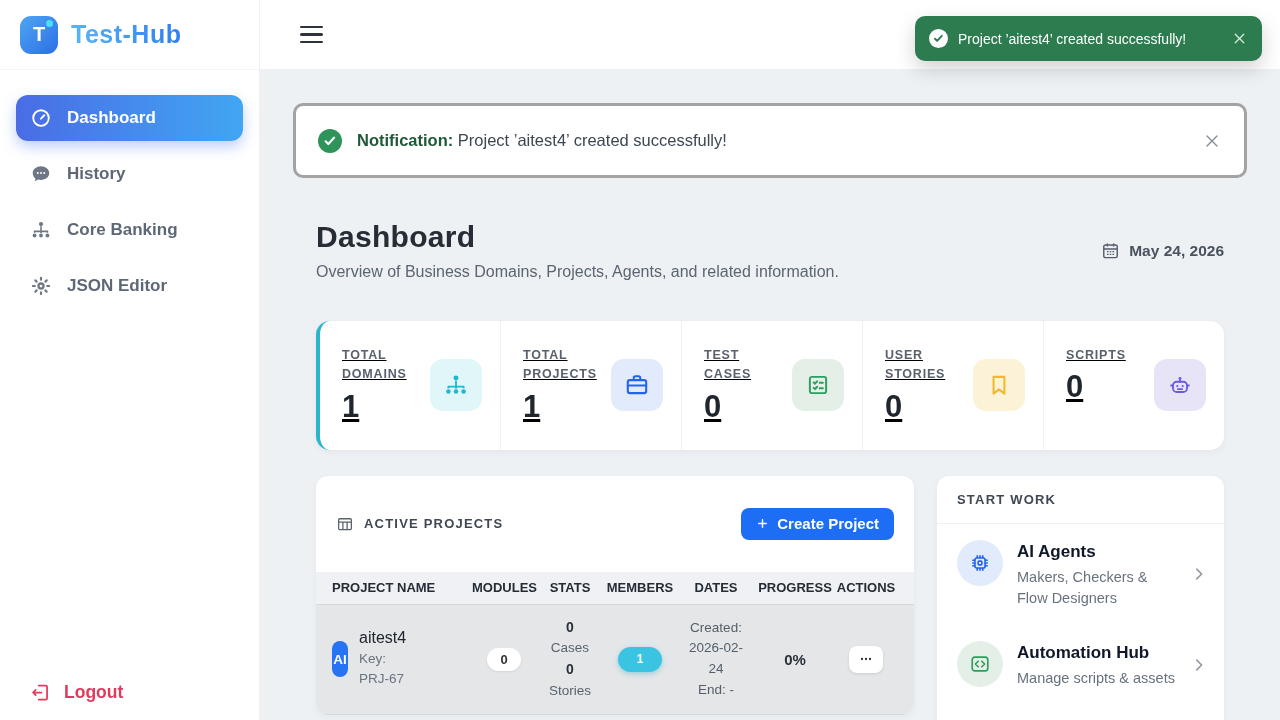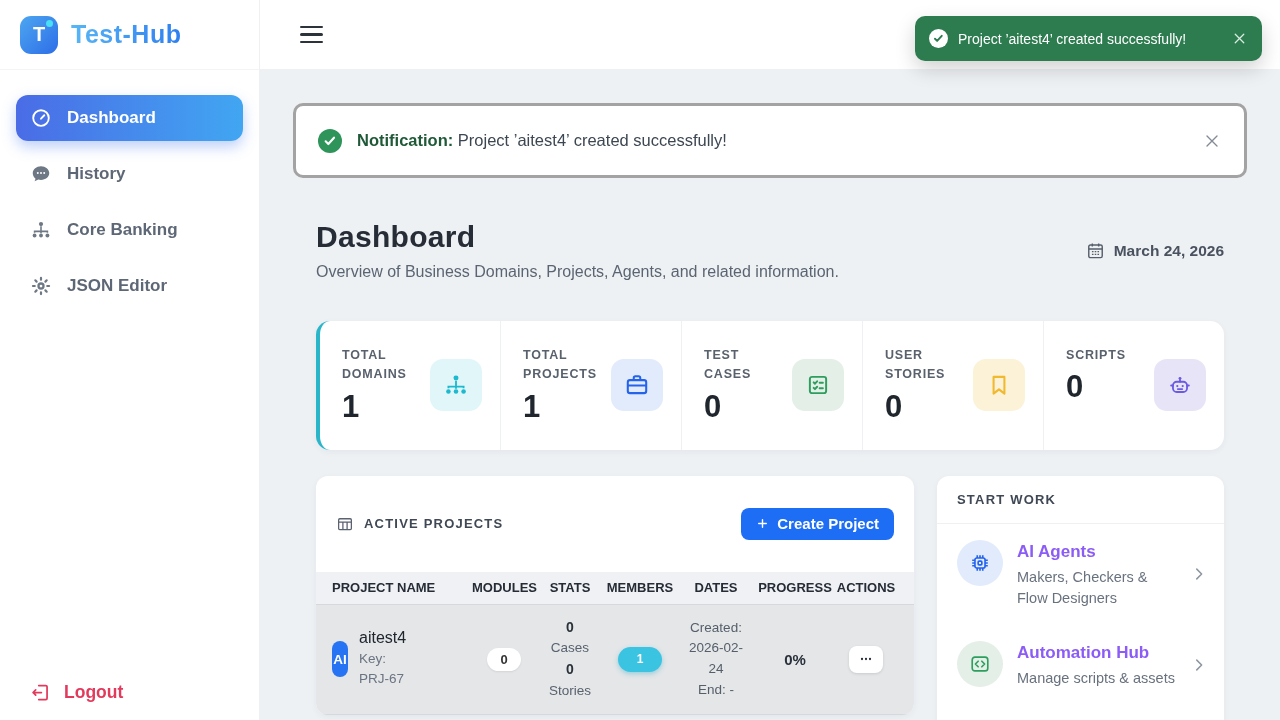--- a/index.html
+++ b/index.html
@@ -59,21 +59,21 @@
 
   .content{padding:0 23px;}
   .page-head{display:flex;justify-content:space-between;align-items:center;margin-top:42px;}
   .page-title{margin:0;font-size:30px;font-weight:800;color:#262d36;letter-spacing:.3px;}
   .page-sub{margin-top:9px;font-size:16px;color:#5b6572;}
   .date{display:flex;align-items:center;gap:9px;font-size:15.5px;font-weight:600;color:#49525e;}
   .date .icon{width:19px;height:19px;color:#555e6a;}
 
   
   .stats{margin-top:40px;background:#fff;border-radius:14px;border-left:4px solid #2ab5c8;
-         display:flex;box-shadow:0 2px 6px rgba(25,39,60,.05);}
+         display:flex;box-shadow:0 2px 6px rgba(25,39,60,.05);text-decoration:underline;}
   .stat-card{flex:1;display:flex;justify-content:space-between;gap:8px;
              padding:25px 18px 25px 22px;border-right:1px solid #eef0f2;}
   .stat-card:last-child{border-right:none;}
   .stat-label{font-size:12.5px;font-weight:700;color:#59616d;letter-spacing:.8px;
               max-width:92px;line-height:1.55;}
   .stat-value{font-size:31px;font-weight:800;color:#20262e;margin-top:4px;}
   .stat-icon{width:52px;height:52px;border-radius:13px;align-self:center;flex:none;
              display:flex;align-items:center;justify-content:center;}
   .stat-icon svg{width:26px;height:26px;}
   .tint-cyan{background:#e0f6f9;color:#1cb9cf;}
@@ -125,21 +125,21 @@
 
   
   .startwork{width:287px;flex:none;background:#fff;border-radius:12px;height:520px;
              box-shadow:0 2px 6px rgba(25,39,60,.05);overflow:hidden;}
   .sw-head{padding:16px 20px;border-bottom:1px solid #eef0f2;}
   .sw-item{display:flex;align-items:flex-start;gap:14px;padding:16px 16px 16px 20px;cursor:pointer;}
   .sw-icon{width:46px;height:46px;border-radius:50%;display:flex;align-items:center;
            justify-content:center;flex:none;}
   .sw-icon svg{width:22px;height:22px;}
   .sw-text{flex:1;min-width:0;padding-top:2px;}
-  .sw-title{font-size:17px;font-weight:700;color:#8b5cf6;margin-bottom:5px;}
+  .sw-title{font-size:17px;font-weight:700;color:#0f172a;margin-bottom:5px;}
   .sw-sub{font-size:14.5px;color:#68727e;line-height:1.45;}
   .sw-chevron{width:18px;height:18px;color:#8d96a1;flex:none;align-self:center;}
 </style>
 </head>
 <body>
 
 <div id="app">
 
   <aside class="sidebar">
     <div class="logo-row">
@@ -256,21 +256,21 @@
           <div class="page-sub">Overview of Business Domains, Projects, Agents, and related information.</div>
         </div>
         <div class="date">
           <span class="icon">
             <svg viewBox="0 0 24 24" fill="none" stroke="currentColor" stroke-width="1.8">
                 <rect x="3.5" y="5" width="17" height="16" rx="2"></rect>
                 <path d="M8 3v4M16 3v4M3.5 10h17"></path>
                 <path d="M7.5 13.5h2M11 13.5h2M14.5 13.5h2M7.5 17h2M11 17h2M14.5 17h2" stroke-width="1.5"></path>
               </svg>
           </span>
-          <span>March 24, 2026</span>
+          <span>May 24, 2026</span>
         </div>
       </div>
 
       <div class="stats">
         <div class="stat-card">
           <div>
             <div class="stat-label">TOTAL DOMAINS</div>
             <div class="stat-value">1</div>
           </div>
           <div class="stat-icon tint-cyan icon">

